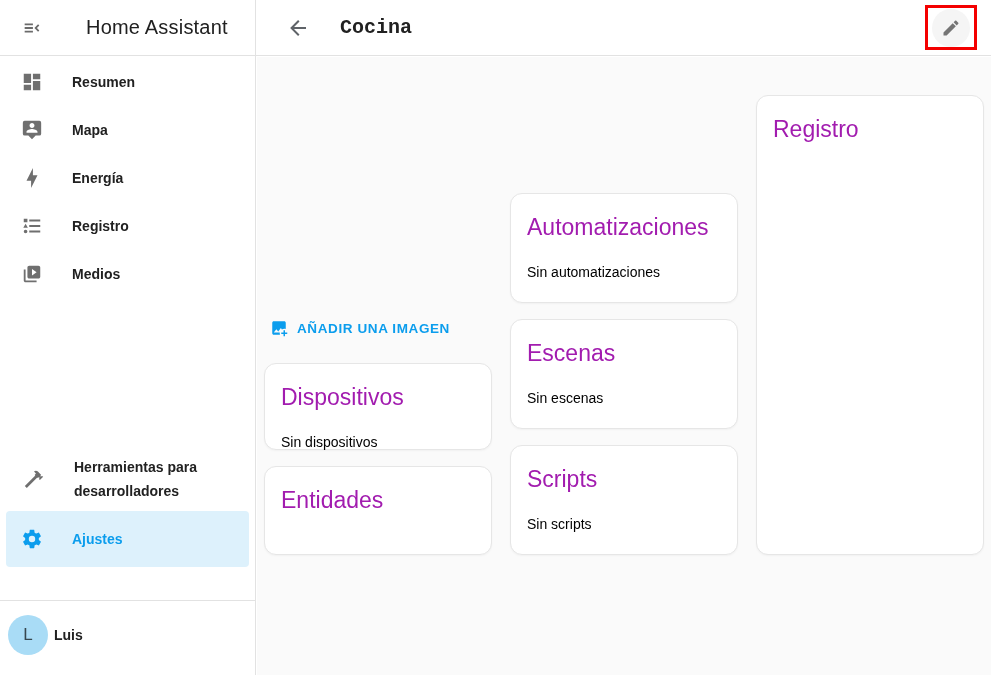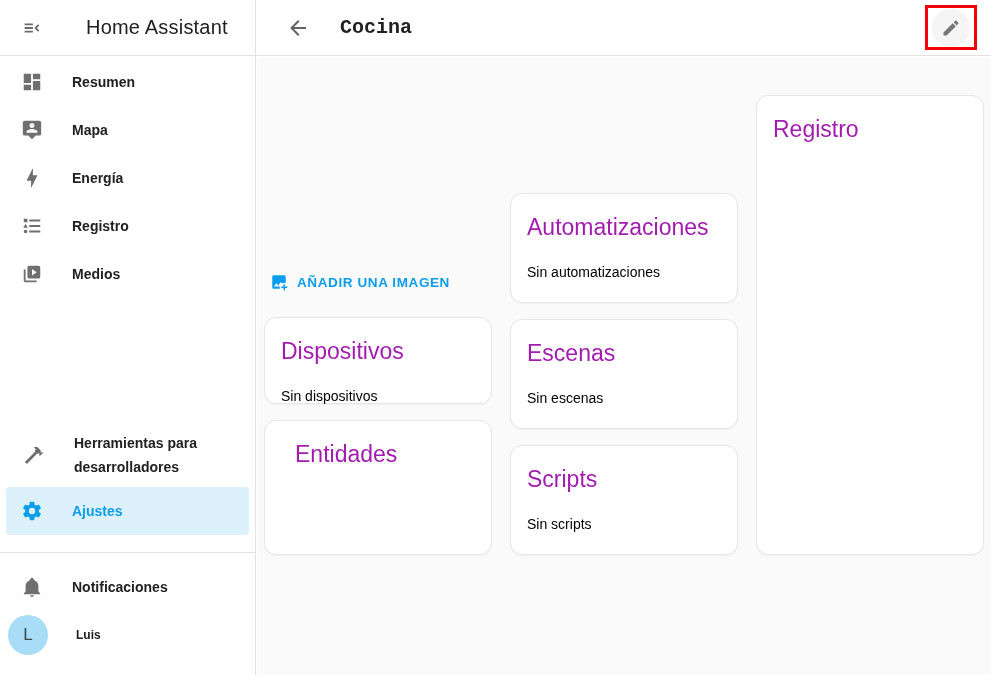--- a/index.html
+++ b/index.html
@@ -45,32 +45,32 @@
   .nav-item .nicon{width:24px;height:24px;color:var(--icon);flex:0 0 24px;}
   .nav-item .nicon svg{width:22px;height:22px;margin:1px;}
   .nav-item .nlabel{margin-left:28px;font-size:14px;font-weight:bold;color:var(--text-primary);}
 
   .spacer{flex:1 1 auto;}
 
   .nav-item.two-line{height:56px;padding-left:22px;}
   .nav-item.two-line .nlabel{max-width:155px;line-height:24px;}
 
   .nav-item.selected{
-    margin:4px 6px 0 6px;height:48px;border-radius:4px;
+    margin:4px 6px 16px 6px;height:56px;border-radius:4px;
     background:var(--accent-bg);padding-left:14px;
   }
   .nav-item.selected .nicon,.nav-item.selected .nlabel{color:var(--accent);}
 
   .sidebar-divider{height:1px;background:var(--divider);margin:17px 0 10px 0;}
 
   .user-item{height:48px;margin-bottom:16px;display:flex;align-items:center;padding-left:8px;cursor:pointer;}
   .avatar{width:40px;height:40px;border-radius:50%;background:var(--avatar-bg);
     display:flex;align-items:center;justify-content:center;
     font-size:17px;color:var(--avatar-text);}
-  .user-item .nlabel{margin-left:28px;font-size:12px;font-weight:bold;}
+  .user-item .nlabel{margin-left:6px;font-size:14px;font-weight:bold;}
 
   
   .topbar{
     position:absolute;left:256px;top:0;right:0;height:56px;background:#fff;
     border-bottom:1px solid var(--divider);display:flex;align-items:center;padding-left:24px;
   }
   .back-btn{width:36px;height:36px;border:none;background:none;color:#5f6368;cursor:pointer;
     display:flex;align-items:center;justify-content:center;}
   .back-btn svg{width:24px;height:24px;}
   .page-title{font-size:20px;margin-left:24px;color:var(--text-primary);font-family:Liberation Mono, monospace;}
@@ -98,21 +98,21 @@
   }
   .add-image svg{width:18px;height:18px;}
 
   .card{
     background:#fff;border:1px solid var(--card-border);border-radius:12px;
     box-shadow:0 1px 2px rgba(0,0,0,.04);width:100%;
   }
   .card-title{font-size:23px;font-weight:400;line-height:30px;padding:18px 16px 0 16px;color:#a21caf;}
   .card-empty{font-size:14px;line-height:26px;padding:17px 16px 17px 16px;color:#000000;}
   .card.h-devices{height:87px;margin-bottom:0;}
-  .card.h-entities{height:135px;margin-top:16px;padding-left:14px;}
+  .card.h-entities{height:89px;margin-top:16px;}
   .card.h-sm{height:110px;}
   .card.h-sm + .card.h-sm{margin-top:16px;}
   .card.h-logbook{height:460px;}
   .card.h-logbook .card-empty{
     text-align:center;color:var(--text-secondary);padding:26px 20px 0 20px;line-height:26px;
   }
 </style>
 </head>
 <body>
 
@@ -184,28 +184,20 @@
     <span class="nicon">
       <svg viewBox="0 0 24 24">
           <path d="M12,15.5A3.5,3.5 0 0,1 8.5,12A3.5,3.5 0 0,1 12,8.5A3.5,3.5 0 0,1 15.5,12A3.5,3.5 0 0,1 12,15.5M19.43,12.97C19.47,12.65 19.5,12.33 19.5,12C19.5,11.67 19.47,11.34 19.43,11L21.54,9.37C21.73,9.22 21.78,8.95 21.66,8.73L19.66,5.27C19.54,5.05 19.27,4.96 19.05,5.05L16.56,6.05C16.04,5.66 15.5,5.32 14.87,5.07L14.5,2.42C14.46,2.18 14.25,2 14,2H10C9.75,2 9.54,2.18 9.5,2.42L9.13,5.07C8.5,5.32 7.96,5.66 7.44,6.05L4.95,5.05C4.73,4.96 4.46,5.05 4.34,5.27L2.34,8.73C2.21,8.95 2.27,9.22 2.46,9.37L4.57,11C4.53,11.34 4.5,11.67 4.5,12C4.5,12.33 4.53,12.65 4.57,12.97L2.46,14.63C2.27,14.78 2.21,15.05 2.34,15.27L4.34,18.73C4.46,18.95 4.73,19.03 4.95,18.95L7.44,17.94C7.96,18.34 8.5,18.68 9.13,18.93L9.5,21.58C9.54,21.82 9.75,22 10,22H14C14.25,22 14.46,21.82 14.5,21.58L14.87,18.93C15.5,18.67 16.04,18.34 16.56,17.94L19.05,18.95C19.27,19.03 19.54,18.95 19.66,18.73L21.66,15.27C21.78,15.05 21.73,14.78 21.54,14.63L19.43,12.97Z"></path>
         </svg>
     </span>
     <span class="nlabel">Ajustes</span>
   </div>
 
   <div class="sidebar-divider"></div>
 
-  <div class="nav-item">
-    <span class="nicon">
-      <svg viewBox="0 0 24 24">
-          <path d="M21,19V20H3V19L5,17V11C5,7.9 7.03,5.17 10,4.29C10,4.19 10,4.1 10,4A2,2 0 0,1 12,2A2,2 0 0,1 14,4C14,4.1 14,4.19 14,4.29C16.97,5.17 19,7.9 19,11V17L21,19M14,21A2,2 0 0,1 12,23A2,2 0 0,1 10,21"></path>
-        </svg>
-    </span>
-    <span class="nlabel">Notificaciones</span>
-  </div>
 
   <div class="user-item">
     <span class="avatar">L</span>
     <span class="nlabel">Luis</span>
   </div>
 </nav>
 
 <header class="topbar">
   <button class="back-btn">
     <span>

